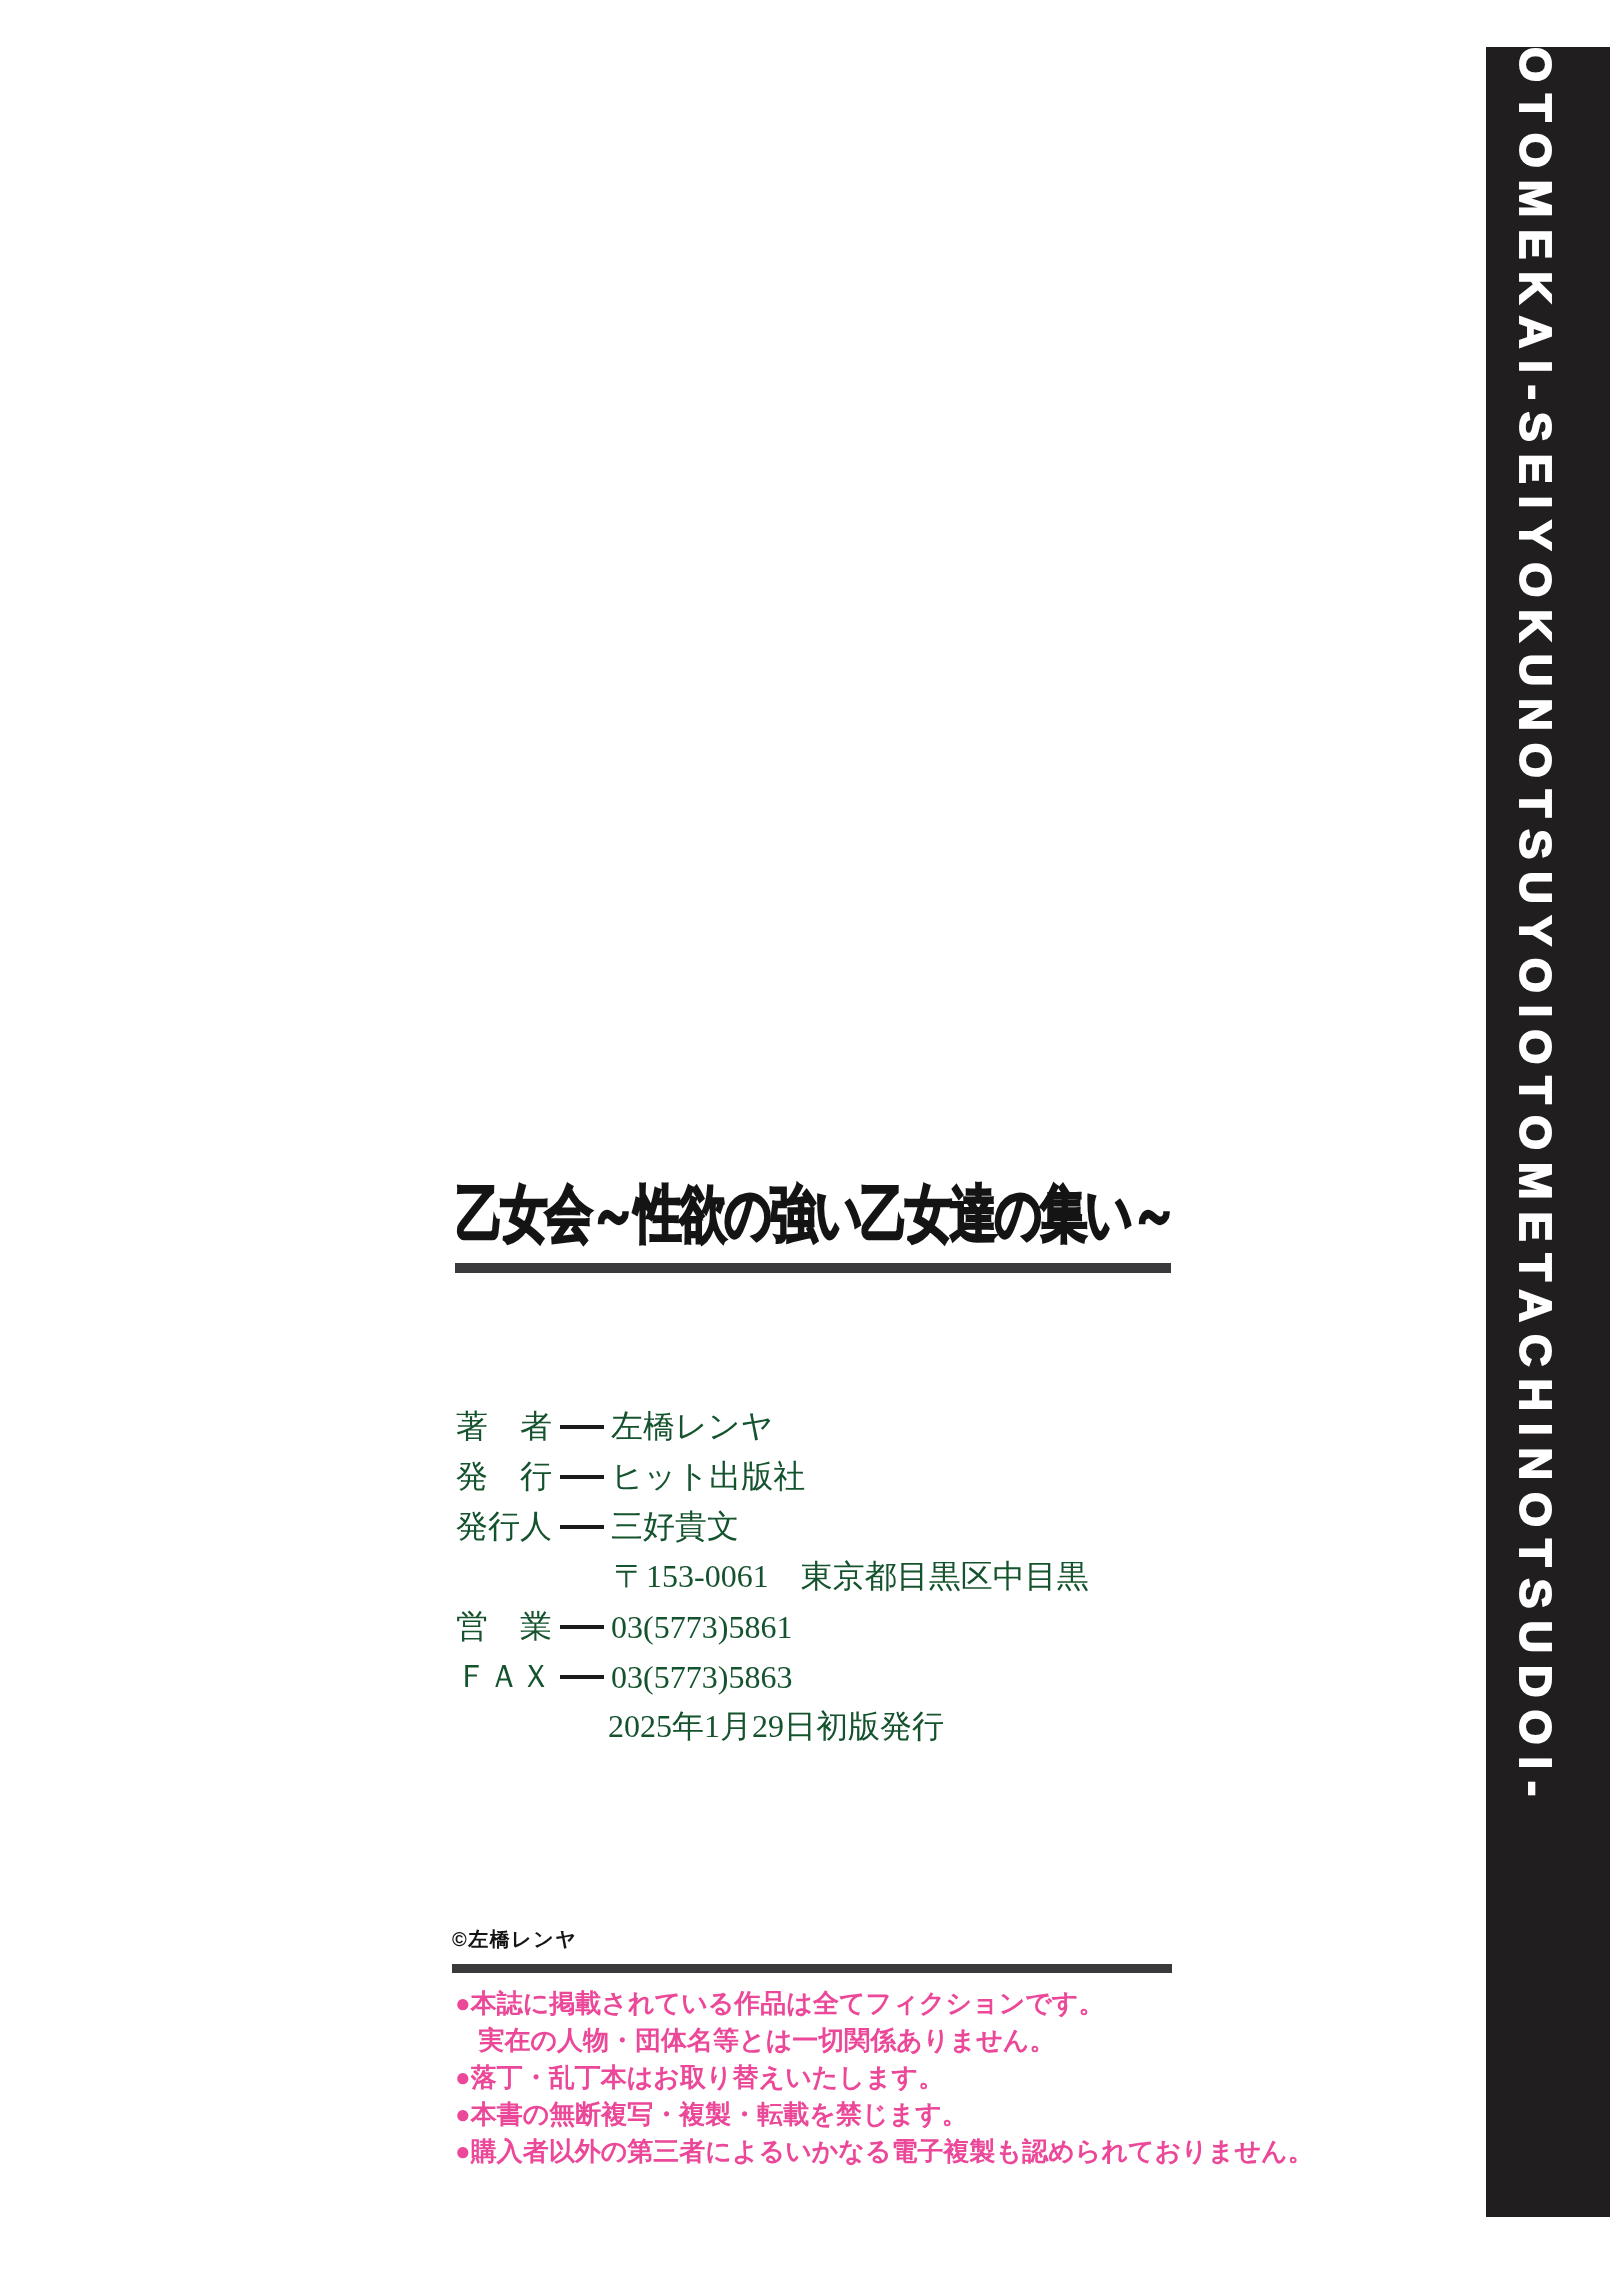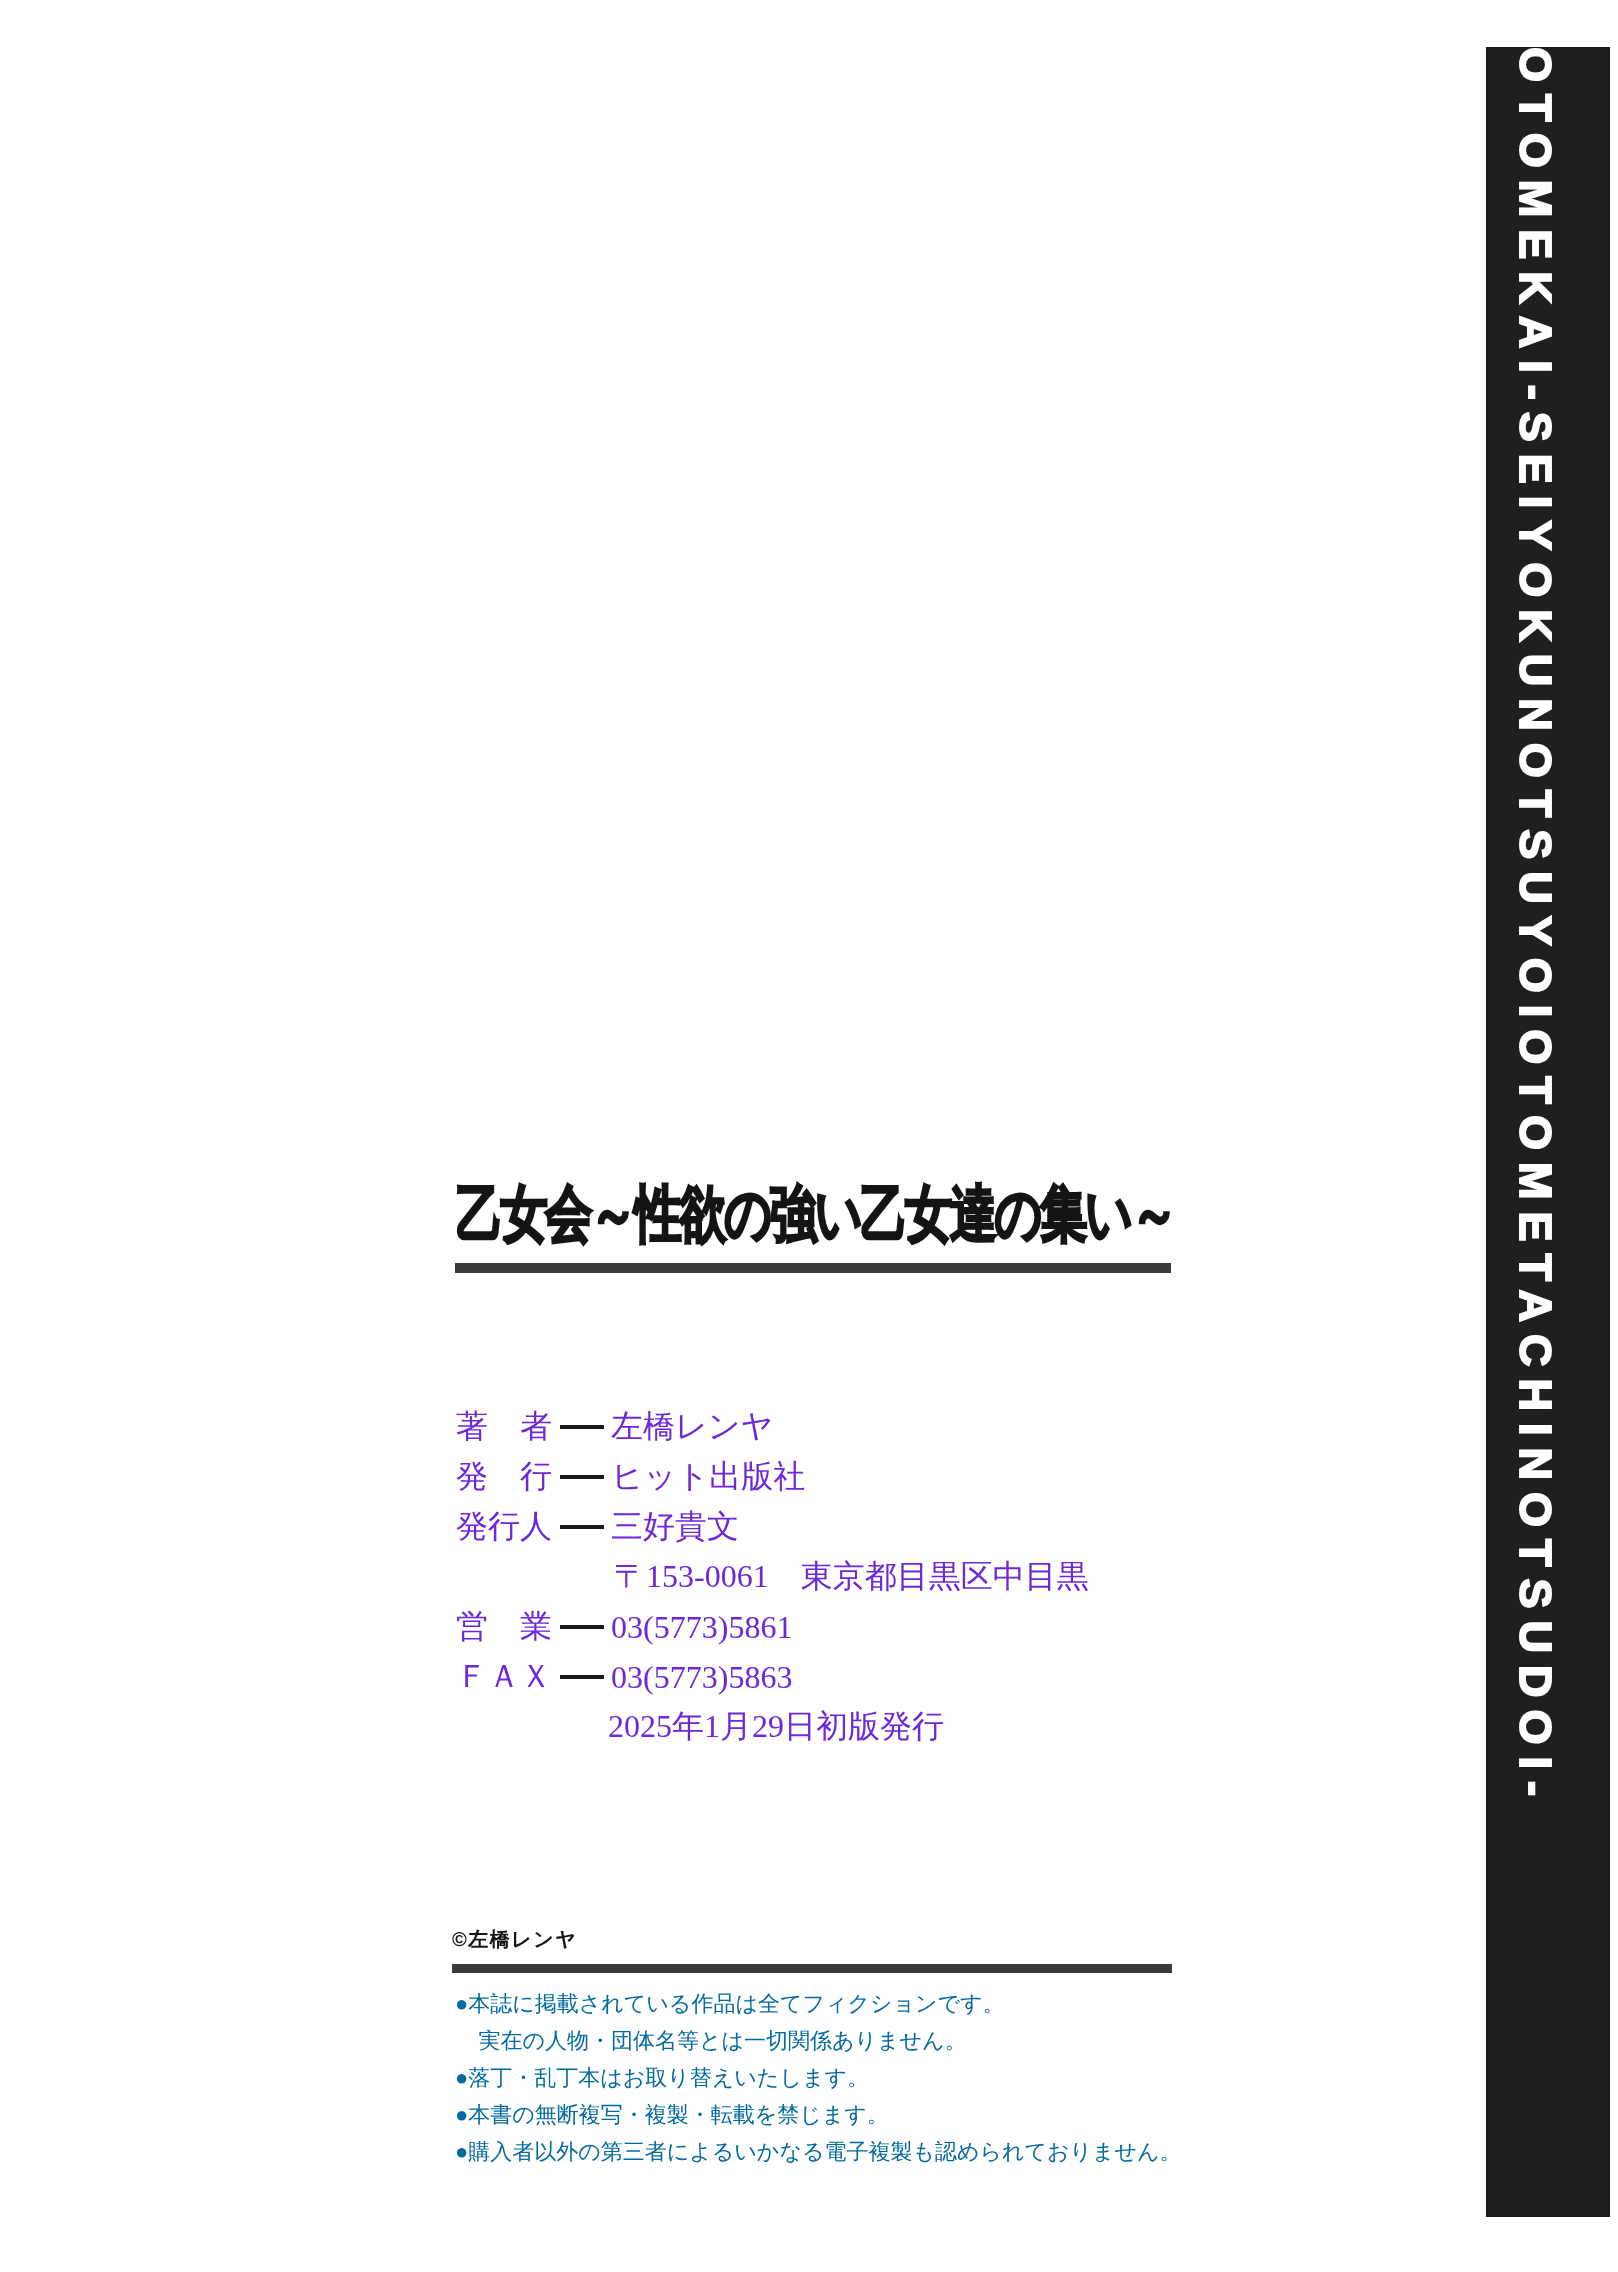--- a/index.html
+++ b/index.html
@@ -37,21 +37,21 @@
     white-space: nowrap;
   }
 
   .rule { position: absolute; background: #3a3a3c; }
   .rule-title     { left: 455px; top: 1263px; width: 716px; height: 9.8px; }
   .rule-copyright { left: 452px; top: 1964px; width: 720px; height: 9px; }
 
   
   .colophon {
     position: absolute; left: 456px; top: 1402px;
-    font-size: 32px; color: #6d28d9;
+    font-size: 32px; color: #14532d;
   }
   .c-row { height: 50px; display: flex; align-items: center; white-space: nowrap; }
   .c-label { display: inline-block; width: 102px; }
   .c-dash {
     display: inline-block; width: 44px; height: 3.8px;
     background: #1a1a1a; margin: 0 7.6px 0 1.5px; flex: none;
   }
   .indent-a1 { padding-left: 158px; }
   .indent-a2 { padding-left: 333px; }
   .indent-ed { padding-left: 152px; text-align: center; }
@@ -60,21 +60,21 @@
   .copyright {
     position: absolute; left: 452px; top: 1926px;
     font-family: "Liberation Sans", sans-serif;
     font-weight: bold; font-size: 20px; letter-spacing: 1.5px; color: #141414;
   }
 
   
   .notices {
     position: absolute; left: 455px; top: 1985px;
     font-family: "Liberation Sans", sans-serif;
-    font-weight: normal; font-size: 22px; color: #0369a1;
+    font-weight: bold; font-size: 26px; color: #ec4899;
   }
   .notice { height: 37px; display: flex; align-items: center; white-space: nowrap; }
   .notice.indent { padding-left: 23.5px; }
 </style>
 </head>
 <body>
 
 <div class="page">
 
   <div class="spine">

